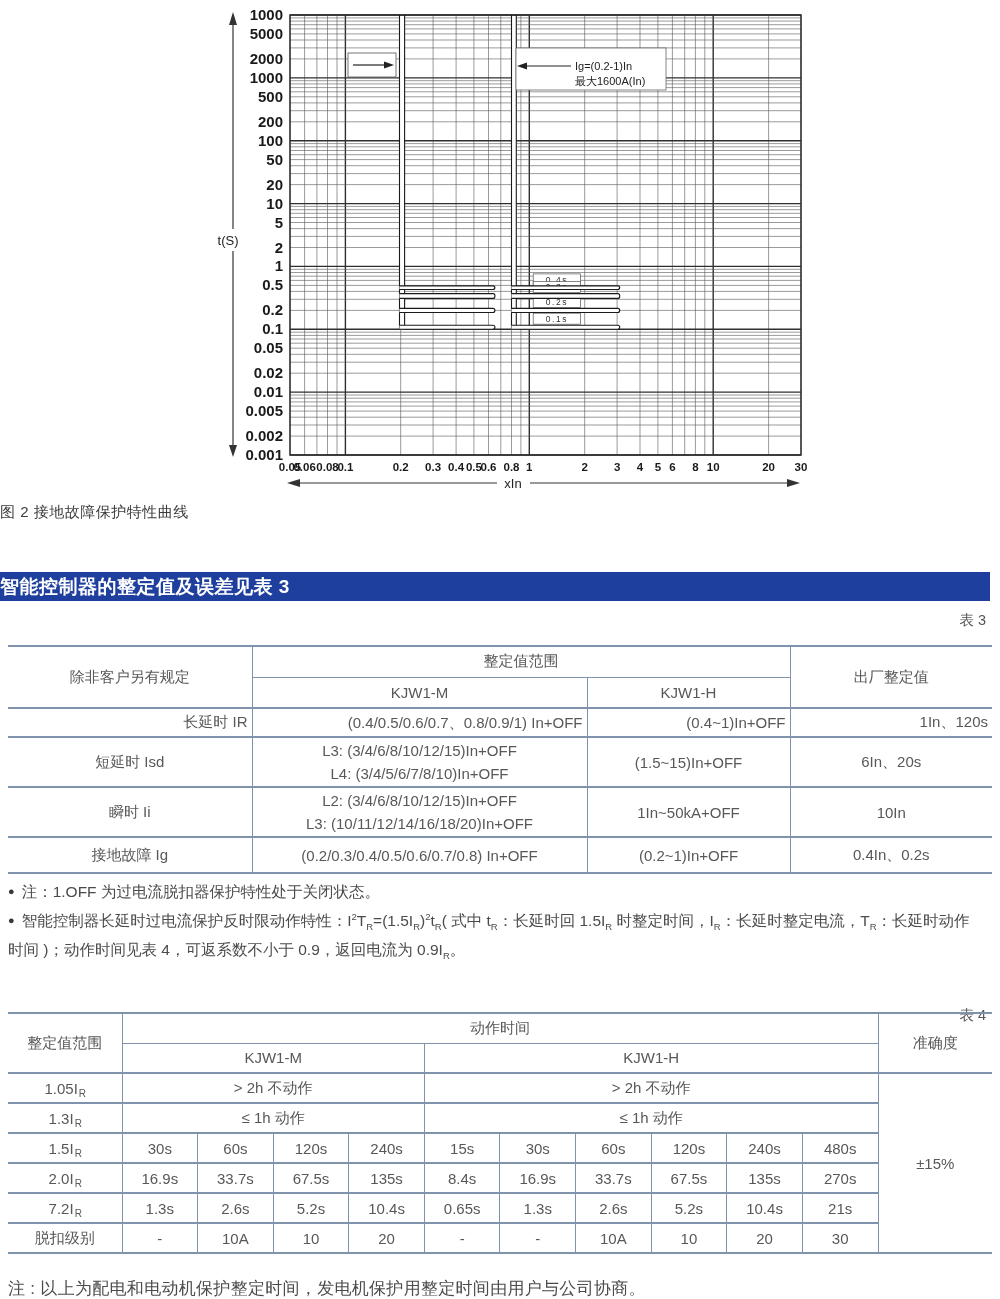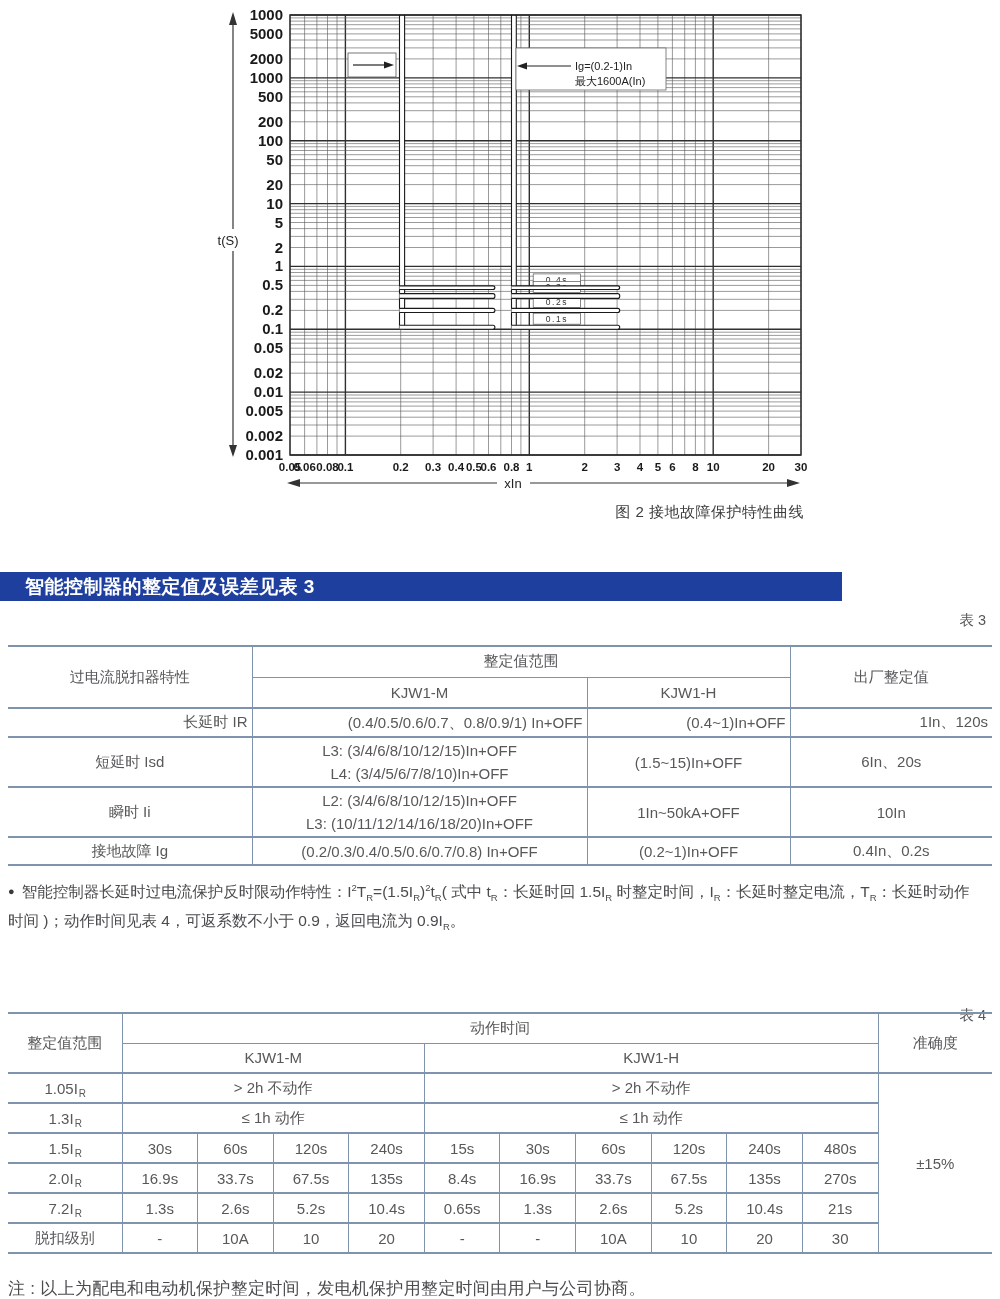--- a/index.html
+++ b/index.html
@@ -1,38 +1,38 @@
 <!DOCTYPE html>
 <html><head>
 <meta charset="utf-8">
 <style>
   html,body{margin:0;padding:0;background:#fff;}
   .page{position:relative;width:1000px;height:1299px;background:#ffffff;overflow:hidden;
         font-family:"Liberation Sans","DejaVu Sans",sans-serif;color:#4b4b4e;}
   .chart-wrap{position:absolute;top:0;left:0;width:1000px;height:497px;padding-left:13px;}
-  .fig-caption{position:absolute;top:503px;left:0;width:804px;text-align:right;
+  .fig-caption{position:absolute;top:503px;left:0;width:804px;text-align:left;
                font-size:15px;color:#3c3c3e;letter-spacing:.5px;}
-  .section-bar{position:absolute;top:572px;left:0;width:842px;height:29px;background:#1e3f9e;
+  .section-bar{position:absolute;top:572px;left:0;width:990px;height:29px;background:#1e3f9e;
                color:#fff;font-size:19px;font-weight:bold;line-height:29px;box-sizing:border-box;
-               padding-left:25px;letter-spacing:.5px;}
+               letter-spacing:.5px;}
   .tab-label{position:absolute;right:14px;font-size:14.5px;color:#55555a;}
   .tab3{top:611px;} .tab4{top:1006px;}
   table{border-collapse:collapse;table-layout:fixed;text-align:center;color:#58585b;font-size:15px;}
   .t3-wrap{position:absolute;top:645px;left:8px;}
   .t4-wrap{position:absolute;top:1012px;left:8px;}
   .t3,.t4{width:984px;}
   .t3 th,.t3 td,.t4 th,.t4 td{border:1px solid #8093ac;border-top-width:2px;border-bottom-width:2px;
       font-weight:normal;padding:1px 4px;overflow:hidden;}
   .t3 .first,.t4 .first{border-left:0;}
   .t3 .last,.t4 .last{border-right:0;margin-left:36px;}
   .thin-b{border-bottom-width:1px !important;}
   .subhead th{border-top-width:1px !important;}
   .t3 tr,.t4 tr{height:30px;}
   .t3 tr.hr1,.t3 tr.hr2{height:31px;}
-  .t3 tr.r1{height:29px;text-align:right;} .t3 tr.r2{height:50px;} .t3 tr.r3{height:50px;} .t3 tr.r4{height:28px;}
+  .t3 tr.r1{height:29px;text-align:right;} .t3 tr.r2{height:50px;} .t3 tr.r3{height:50px;} .t3 tr.r4{height:36px;}
   .cellline{line-height:23px;}
   .lsub{font-size:10px;position:relative;top:3px;left:1px;}
   .notes{position:absolute;top:878px;left:8px;width:972px;font-size:15.5px;line-height:28px;color:#4b4b4e;}
   .notes p{margin:0;}
   .notes .indent{padding-left:37px;}
   .bullet{font-size:11px;position:relative;top:-2px;margin-right:7px;color:#39393c;}
   sup,sub{font-size:9.5px;line-height:0;}
   .footer-note{position:absolute;top:1277px;left:8px;font-size:17px;color:#4b4b4e;letter-spacing:.3px;}
 </style>
 </head>
@@ -245,21 +245,21 @@
   <div class="t3-wrap">
     <table class="t3">
       <colgroup>
           <col style="width:244px">
           <col style="width:335px">
           <col style="width:203px">
           <col style="width:202px">
         </colgroup>
       <tbody>
           <tr class="hr1">
-        <th rowspan="2" class="first">过电流脱扣器特性</th>
+        <th rowspan="2" class="first">除非客户另有规定</th>
         <th colspan="2" class="thin-b">整定值范围</th>
         <th rowspan="2" class="last">出厂整定值</th>
       </tr>
       <tr class="hr2 subhead">
         <th>KJW1-M</th>
         <th>KJW1-H</th>
       </tr>
       <tr class="r1">
         <td class="first">长延时 IR</td>
         <td>
@@ -292,20 +292,21 @@
               <div class="cellline">(0.2/0.3/0.4/0.5/0.6/0.7/0.8) In+OFF</div>
             </td>
         <td>(0.2~1)In+OFF</td>
         <td class="last">0.4In、0.2s</td>
       </tr>
     </tbody>
       </table>
   </div>
 
   <div class="notes">
+    <p class="note"><span class="bullet">●</span><span>注：1.OFF 为过电流脱扣器保护特性处于关闭状态。</span></p>
     <p class="note"><span class="bullet">●</span><span>智能控制器长延时过电流保护反时限动作特性：I<sup>2</sup>T<sub>R</sub>=(1.5I<sub>R</sub>)<sup>2</sup>t<sub>R</sub>( 式中 t<sub>R</sub>：长延时回 1.5I<sub>R</sub> 时整定时间，I<sub>R</sub>：长延时整定电流，T<sub>R</sub>：长延时动作时间 )；动作时间见表 4，可返系数不小于 0.9，返回电流为 0.9I<sub>R</sub>。</span></p>
   </div>
 
   <div class="tab-label tab4">表 4</div>
 
   <div class="t4-wrap">
     <table class="t4">
       <colgroup>
         <col style="width:114px">
         <col style="width:75.6px">

